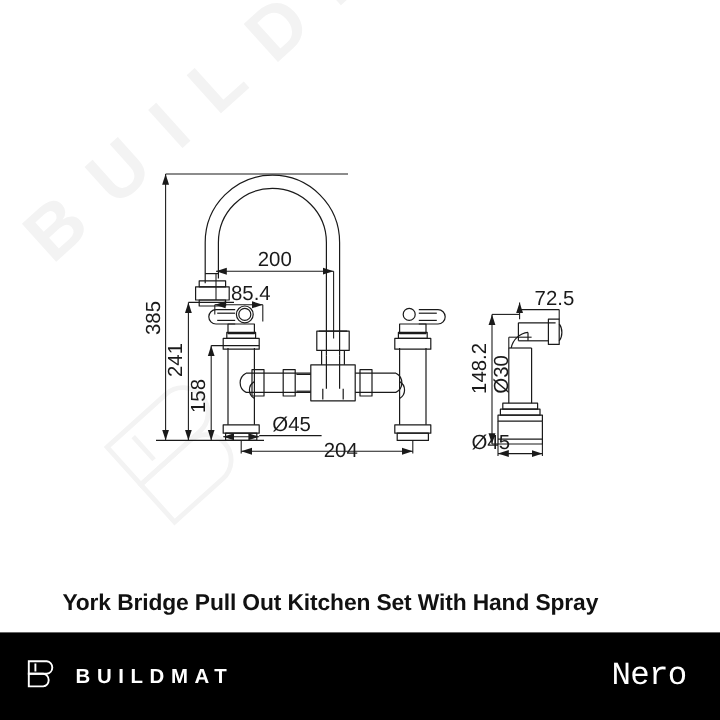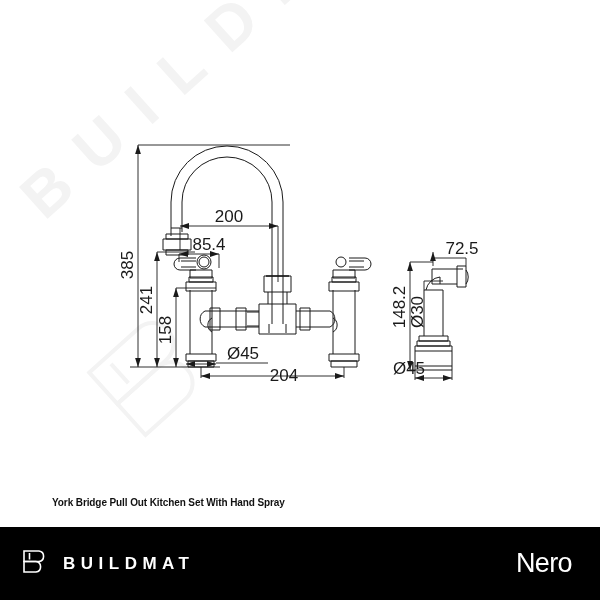--- a/index.html
+++ b/index.html
@@ -58,21 +58,21 @@
     left: 0;
     top: 478px;
     width: 600px;
     height: 49px;
     display: flex;
     align-items: center;
   }
   #product-title {
     margin-left: 52px;
     font-family: "Liberation Sans", sans-serif;
-    font-size: 10px;
+    font-size: 19px;
     font-weight: 700;
     color: #111111;
     letter-spacing: -0.1px;
   }
   
   #footer {
     position: absolute;
     left: 0;
     top: 527px;
     width: 600px;
@@ -90,21 +90,21 @@
   #brand-left .logo-word {
     margin-left: 13px;
     font-family: "Liberation Sans", sans-serif;
     font-size: 17px;
     font-weight: 700;
     letter-spacing: 5.5px;
     color: #ffffff;
   }
   #brand-right {
     margin-right: 28px;
-    font-family: Liberation Sans, sans-serif;
+    font-family: Liberation Mono, monospace;
     font-size: 27px;
     font-weight: 400;
     color: #ffffff;
     letter-spacing: -0.6px;
   }
 </style>
 </head>
 <body>
 
 <div id="page">

